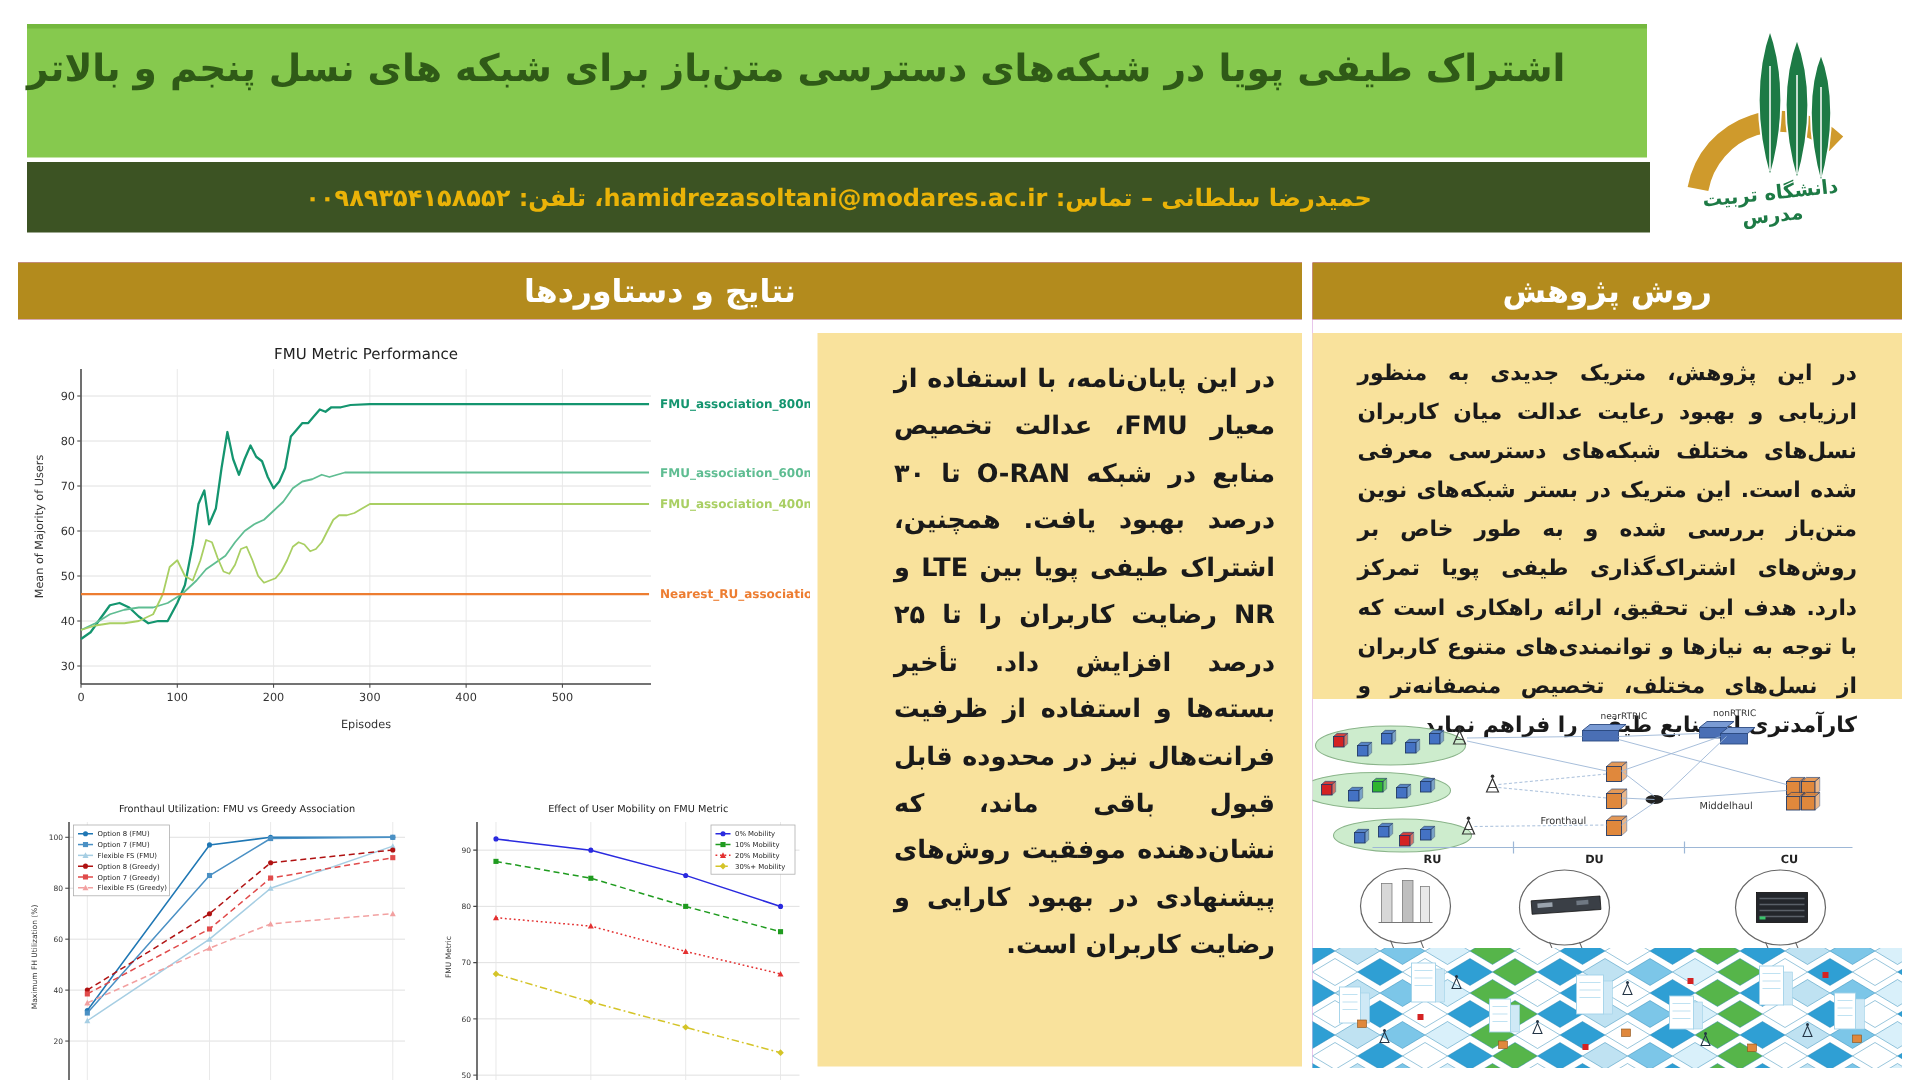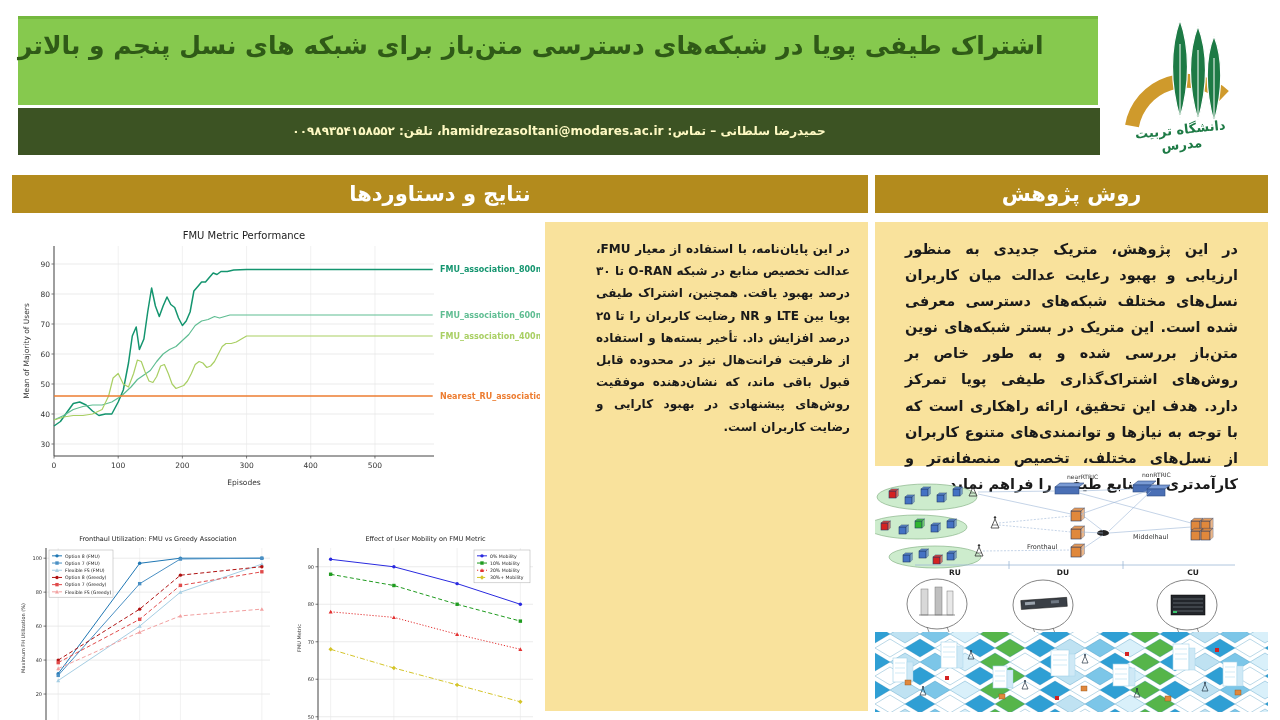--- a/index.html
+++ b/index.html
@@ -6,37 +6,37 @@
   .poster{position:relative;width:1280px;height:720px;background:#ffffff;overflow:hidden;
           font-family:"DejaVu Sans",sans-serif;}
   .abs{position:absolute;}
   
   .title-banner{left:18px;top:16px;width:1080px;height:86px;background:#86c94e;
                 border-top:3px solid #74b83e;}
   .title-banner .t{direction:rtl;text-align:left;padding-top:12px;
                    font-size:25px;font-weight:bold;color:#2f5a17;}
   .contact-bar{left:18px;top:108px;width:1082px;height:47px;background:#3c5323;}
   .contact-bar .t{direction:rtl;text-align:center;line-height:47px;
-                  font-size:12px;font-weight:bold;color:#fef9c3;}
+                  font-size:16px;font-weight:bold;color:#eab308;}
   
   .logo-box{left:1118px;top:14px;width:126px;height:150px;text-align:center;}
   .logo-caption{direction:rtl;font-size:13px;font-weight:bold;color:#1d7a45;
                 transform:rotate(-6deg);margin-top:-14px;}
   
   .panel{background:#a21caf;}
   .panel-left{left:12px;top:175px;width:856px;height:537px;}
   .panel-right{left:875px;top:175px;width:393px;height:537px;}
   .sec-header{height:38px;background:#b38b1d;color:#ffffff;direction:rtl;
               text-align:center;font-size:21px;font-weight:bold;line-height:38px;}
   .sec-body{position:relative;width:100%;height:499px;background:#ffffff;}
   .ybox{background:#f9e29c;}
   .ybox .txt{direction:rtl;text-align:justify;font-weight:bold;color:#1a1a1a;
              padding:16px 18px;line-height:1.85;}
   .ybox-left{left:533px;top:9px;width:323px;height:489px;}
-  .ybox-left .txt{font-size:12px;margin-left:33px;}
+  .ybox-left .txt{font-size:17px;margin-left:33px;}
   .ybox-right{left:0;top:9px;width:393px;height:244px;}
   .ybox-right .txt{font-size:14.5px;padding:14px 30px;line-height:1.8;}
   svg{display:block;}
 </style>
 </head>
 <body>
 
 <div class="poster">
 
   <div class="abs title-banner">

